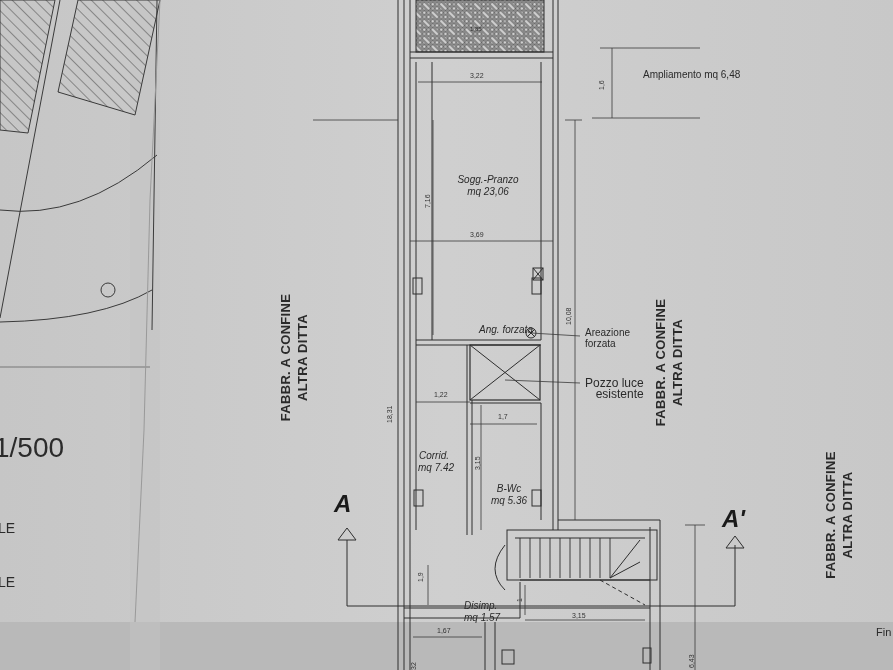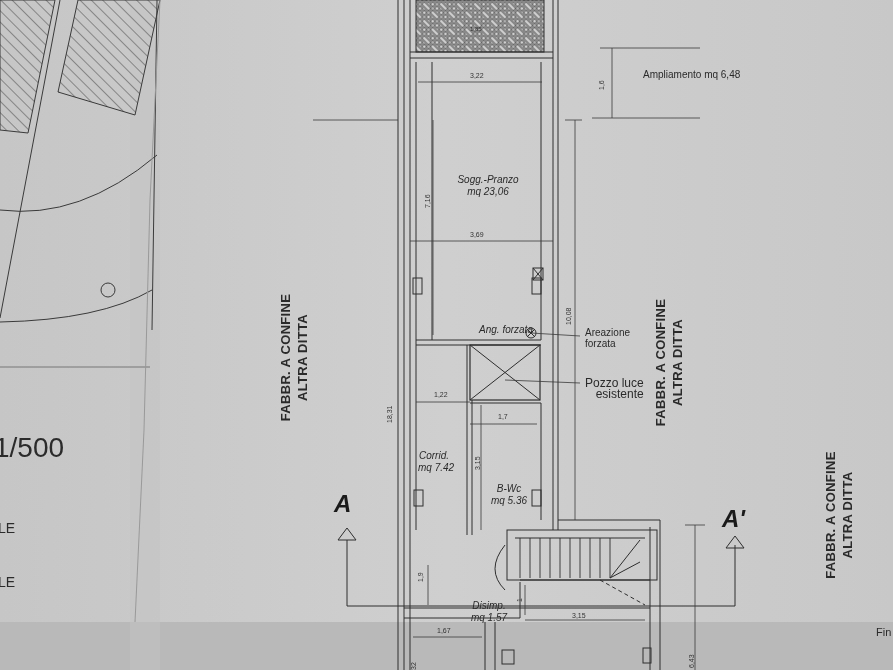--- a/index.html
+++ b/index.html
@@ -168,21 +168,21 @@
   <div>Ang. forzata</div>
 </div>
 <div class="t room" style="left:418px;top:422px;width:32px;">
   <div>Corrid.</div>
   <div>mq 7.42</div>
 </div>
 <div class="t room" style="left:484px;top:455px;width:50px;">
   <div>B-Wc</div>
   <div>mq 5.36</div>
 </div>
-<div class="t room" style="left:430px;top:572px;width:50px;text-align:center;padding-left:34px;">
+<div class="t room" style="left:430px;top:572px;width:50px;text-align:left;padding-left:34px;">
   <div>Disimp.</div>
   <div>mq 1.57</div>
 </div>
 <div class="t room" style="left:428px;top:655px;width:40px;text-align:center;">
   <div>Ingr.</div>
 </div>
 
 <div class="t it" style="left:585px;top:327px;font-size:10px;line-height:11px;">
   <div>Areazione</div>
   <div>forzata</div>

